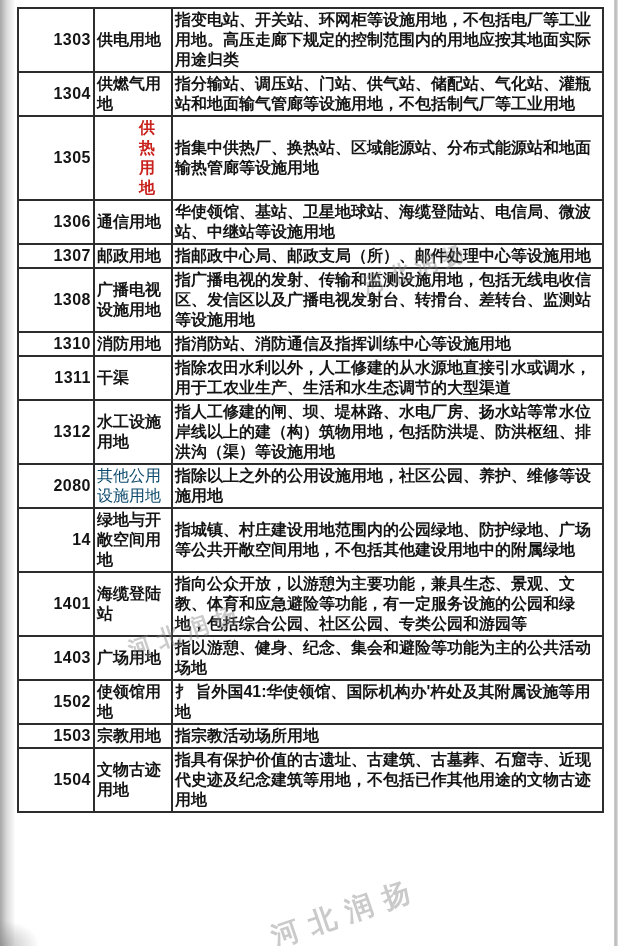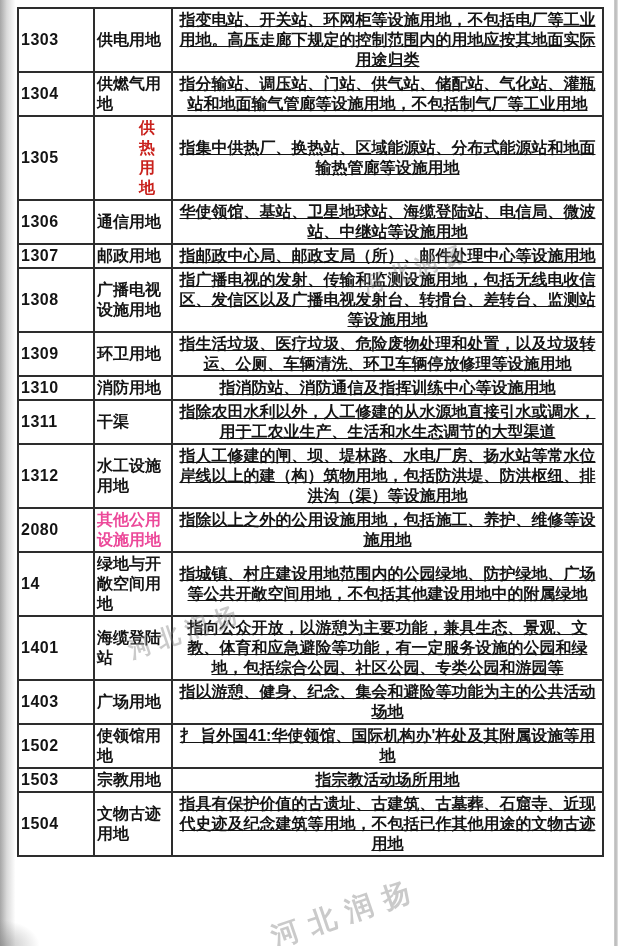--- a/index.html
+++ b/index.html
@@ -28,23 +28,23 @@
     position:absolute;left:17px;top:7px;width:587px;
     border-collapse:collapse;table-layout:fixed;background:#fff;
   }
   table.land-table td{
     border:2px solid #2d2d2d;
     font-size:16px;line-height:20px;color:#141414;
     font-weight:600;vertical-align:middle;
     padding:1px 2px;
     word-break:break-all;
   }
-  td.code{width:70px;text-align:left;letter-spacing:.5px;}
+  td.code{width:70px;text-align:right;letter-spacing:.5px;}
   td.name{width:72px;}
-  td.desc{padding:1px 10px 1px 7px;text-align:center;text-decoration:underline;}
+  td.desc{padding:1px 10px 1px 7px;text-align:left;}
 
   
   .wm{
     position:absolute;white-space:nowrap;pointer-events:none;
     color:rgba(128,128,128,.42);font-weight:600;
     transform:rotate(-19deg);
   }
   .wm-a{left:360px;top:254px;font-size:22px;letter-spacing:6px;}
   .wm-b{left:126px;top:616px;font-size:23px;letter-spacing:7px;}
   .wm-c{left:268px;top:894px;font-size:28px;letter-spacing:11px;}
@@ -83,43 +83,38 @@
           <td class="code">1307</td>
           <td class="name">邮政用地</td>
           <td class="desc">指邮政中心局、邮政支局（所）、邮件处理中心等设施用地</td>
         </tr>
         <tr>
           <td class="code">1308</td>
           <td class="name">广播电视设施用地</td>
           <td class="desc">指广播电视的发射、传输和监测设施用地，包括无线电收信区、发信区以及广播电视发射台、转搰台、差转台、监测站等设施用地</td>
         </tr>
         <tr>
-          <td class="code">1309</td>
-          <td class="name">环卫用地</td>
-          <td class="desc">指生活垃圾、医疗垃圾、危险废物处理和处置，以及垃圾转运、公厕、车辆清洗、环卫车辆停放修理等设施用地</td>
-        </tr>
-        <tr>
           <td class="code">1310</td>
           <td class="name">消防用地</td>
           <td class="desc">指消防站、消防通信及指挥训练中心等设施用地</td>
         </tr>
         <tr>
           <td class="code">1311</td>
           <td class="name">干渠</td>
           <td class="desc">指除农田水利以外，人工修建的从水源地直接引水或调水，用于工农业生产、生活和水生态调节的大型渠道</td>
         </tr>
         <tr>
           <td class="code">1312</td>
           <td class="name">水工设施用地</td>
           <td class="desc">指人工修建的闸、坝、堤林路、水电厂房、扬水站等常水位岸线以上的建（构）筑物用地，包括防洪堤、防洪枢纽、排洪沟（渠）等设施用地</td>
         </tr>
         <tr>
           <td class="code">2080</td>
-          <td class="name" style="color: #ec4899; font-weight: 700;">其他公用设施用地</td>
-          <td class="desc">指除以上之外的公用设施用地，包括施工、养护、维修等设施用地</td>
+          <td class="name" style="color: #0c4a6e; font-weight: 400;">其他公用设施用地</td>
+          <td class="desc">指除以上之外的公用设施用地，社区公园、养护、维修等设施用地</td>
         </tr>
         <tr>
           <td class="code">14</td>
           <td class="name">绿地与开敞空间用地</td>
           <td class="desc">指城镇、村庄建设用地范围内的公园绿地、防护绿地、广场等公共开敞空间用地，不包括其他建设用地中的附属绿地</td>
         </tr>
         <tr>
           <td class="code">1401</td>
           <td class="name">海缆登陆站</td>
           <td class="desc">指向公众开放，以游憩为主要功能，兼具生态、景观、文教、体育和应急避险等功能，有一定服务设施的公园和绿地，包括综合公园、社区公园、专类公园和游园等</td>

